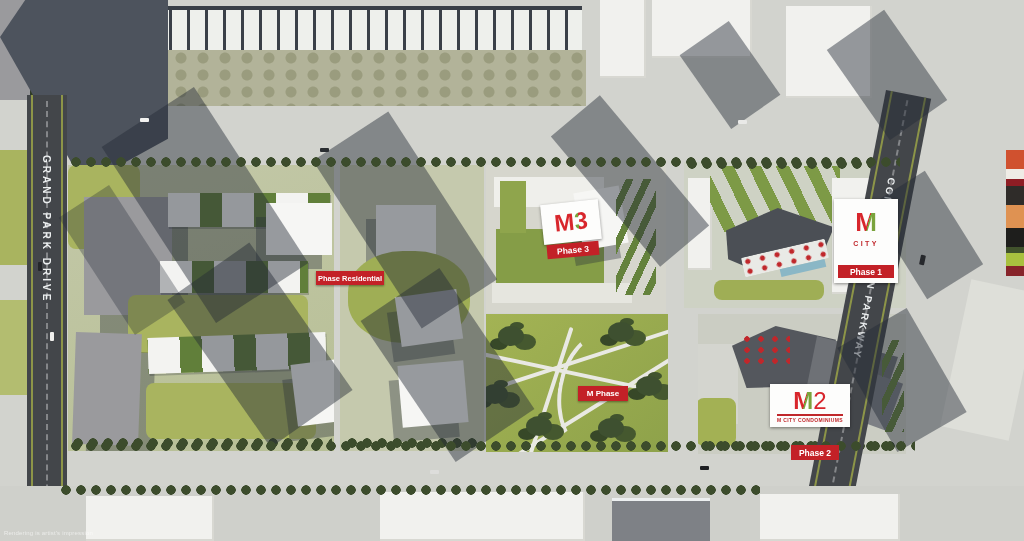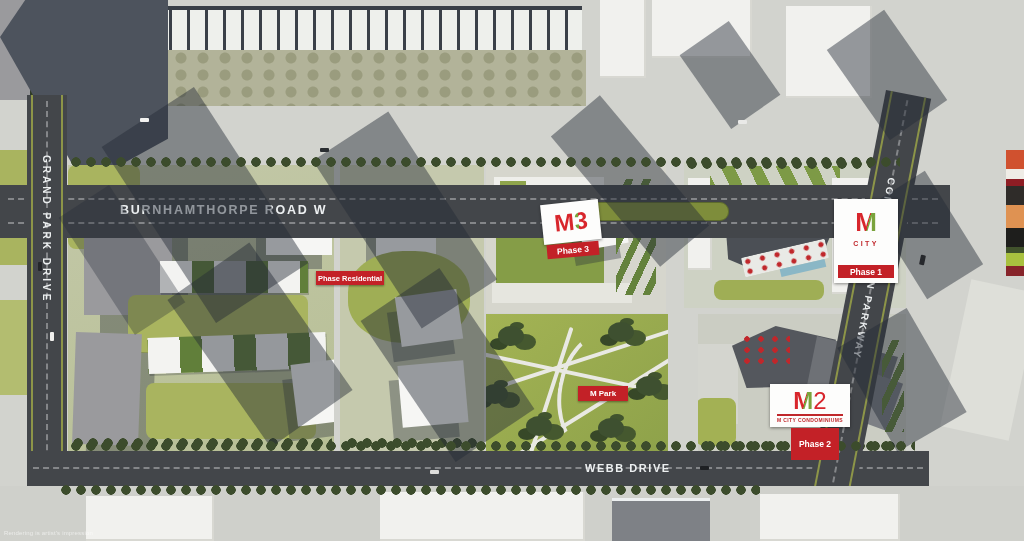--- a/index.html
+++ b/index.html
@@ -184,38 +184,28 @@
 
   <div class="shadow" style="left:150px;top:100px;width:110px;height:210px;transform:rotate(-33deg);"></div>
   <div class="shadow" style="left:210px;top:255px;width:100px;height:180px;transform:rotate(-35deg);"></div>
   <div class="shadow" style="left:360px;top:120px;width:90px;height:200px;transform:rotate(-33deg);"></div>
   <div class="shadow" style="left:400px;top:280px;width:95px;height:170px;transform:rotate(-34deg);"></div>
   <div class="shadow" style="left:598px;top:96px;width:64px;height:170px;transform:rotate(-40deg);"></div>
   <div class="shadow" style="left:893px;top:180px;width:66px;height:110px;transform:rotate(-32deg);"></div>
   <div class="shadow" style="left:862px;top:320px;width:80px;height:120px;transform:rotate(-30deg);"></div>
   <div class="shadow" style="left:92px;top:190px;width:60px;height:140px;transform:rotate(-33deg);opacity:.7;"></div>
 
-  <div class="road road-burnhamthorpe">
-    <div class="dash" style="left:8px;top:13px;width:930px;"></div>
-    <div class="dash" style="left:8px;top:37px;width:930px;"></div>
-    <div class="median" style="left:575px;top:17px;width:152px;height:17px;"></div>
-    <span class="road-label h1">BURNHAMTHORPE ROAD W</span>
-  </div>
 
   <div class="road road-grandpark">
     <div class="edgeline" style="left:4px;top:0;width:2px;height:100%;"></div>
     <div class="edgeline" style="left:34px;top:0;width:2px;height:100%;"></div>
     <div class="dashv" style="left:19px;top:6px;height:430px;"></div>
     <span class="road-label vert gp">GRAND PARK DRIVE</span>
   </div>
 
-  <div class="road road-webb">
-    <div class="dash" style="left:6px;top:16px;width:890px;"></div>
-    <span class="road-label webb">WEBB DRIVE</span>
-  </div>
 
   <div class="road road-confed">
     <div class="edgeline" style="left:5px;top:0;width:2px;height:100%;"></div>
     <div class="edgeline" style="left:39px;top:0;width:2px;height:100%;"></div>
     <div class="dashv" style="left:22px;top:6px;height:470px;"></div>
     <span class="road-label vert cf">CONFEDERATION PARKWAY</span>
   </div>
 
   <div class="car" style="left:140px;top:118px;width:9px;height:4px;background:#f2f2f0;"></div>
   <div class="car" style="left:320px;top:148px;width:9px;height:4px;background:#2a2d31;"></div>
@@ -223,21 +213,21 @@
   <div class="car" style="left:38px;top:262px;width:4px;height:9px;background:#24262a;"></div>
   <div class="car" style="left:50px;top:332px;width:4px;height:9px;background:#f0f0ee;"></div>
   <div class="car" style="left:700px;top:466px;width:9px;height:4px;background:#1e2023;"></div>
   <div class="car" style="left:430px;top:470px;width:9px;height:4px;background:#dddddb;"></div>
   <div class="car" style="left:920px;top:255px;width:5px;height:10px;background:#26282c;transform:rotate(12deg);"></div>
 
   <div class="treerow" style="left:70px;top:156px;width:830px;height:12px;"></div>
   <div class="treerow" style="left:70px;top:440px;width:845px;height:12px;"></div>
 
   <div class="tag" style="left:316px;top:271px;width:68px;height:14px;font-size:7.5px;">Phase Residential</div>
-  <div class="tag" style="left:578px;top:386px;width:50px;height:15px;">M Park</div>
+  <div class="tag" style="left:578px;top:386px;width:50px;height:15px;">M Phase</div>
 
   <div class="card" style="left:542px;top:202px;width:58px;height:40px;transform:rotate(-6deg);justify-content:center;">
     <div class="logo-row">
       <span class="logo-m solid" style="font-size:24px;">M</span>
       <span class="logo-3" style="font-size:24px;">3</span>
     </div>
   </div>
   <div class="banner" style="left:547px;top:243px;width:52px;height:14px;transform:rotate(-5deg);">Phase 3</div>
 
   <div class="card" style="left:834px;top:199px;width:64px;height:76px;padding-top:8px;">
@@ -246,21 +236,21 @@
     <div class="banner" style="left:4px;right:4px;bottom:5px;height:13px;margin-top:16px;">Phase 1</div>
   </div>
 
   <div class="card" style="left:770px;top:384px;width:80px;height:43px;justify-content:center;">
     <div class="logo-row">
       <span class="logo-m" style="font-size:24px;">M</span>
       <span class="logo-2" style="font-size:24px;">2</span>
     </div>
     <span class="logo-sub2">M CITY CONDOMINIUMS</span>
   </div>
-  <div class="banner" style="left:791px;top:428px;width:48px;height:32px;">Phase 2</div>
+  <div class="banner" style="left:791px;top:445px;width:48px;height:15px;">Phase 2</div>
 
   <div class="legend-strip">
       <div style="background: rgb(208, 81, 47); flex: 3 1 0%;"></div>
       <div style="background: rgb(239, 236, 230); flex: 1.5 1 0%;"></div>
       <div style="background: rgb(142, 29, 36); flex: 1 1 0%;"></div>
       <div style="background: rgb(47, 44, 41); flex: 3 1 0%;"></div>
       <div style="background: rgb(223, 146, 82); flex: 3.5 1 0%;"></div>
       <div style="background: rgb(30, 30, 28); flex: 3 1 0%;"></div>
       <div style="background: rgb(65, 82, 44); flex: 1 1 0%;"></div>
       <div style="background: rgb(169, 193, 63); flex: 2 1 0%;"></div>

